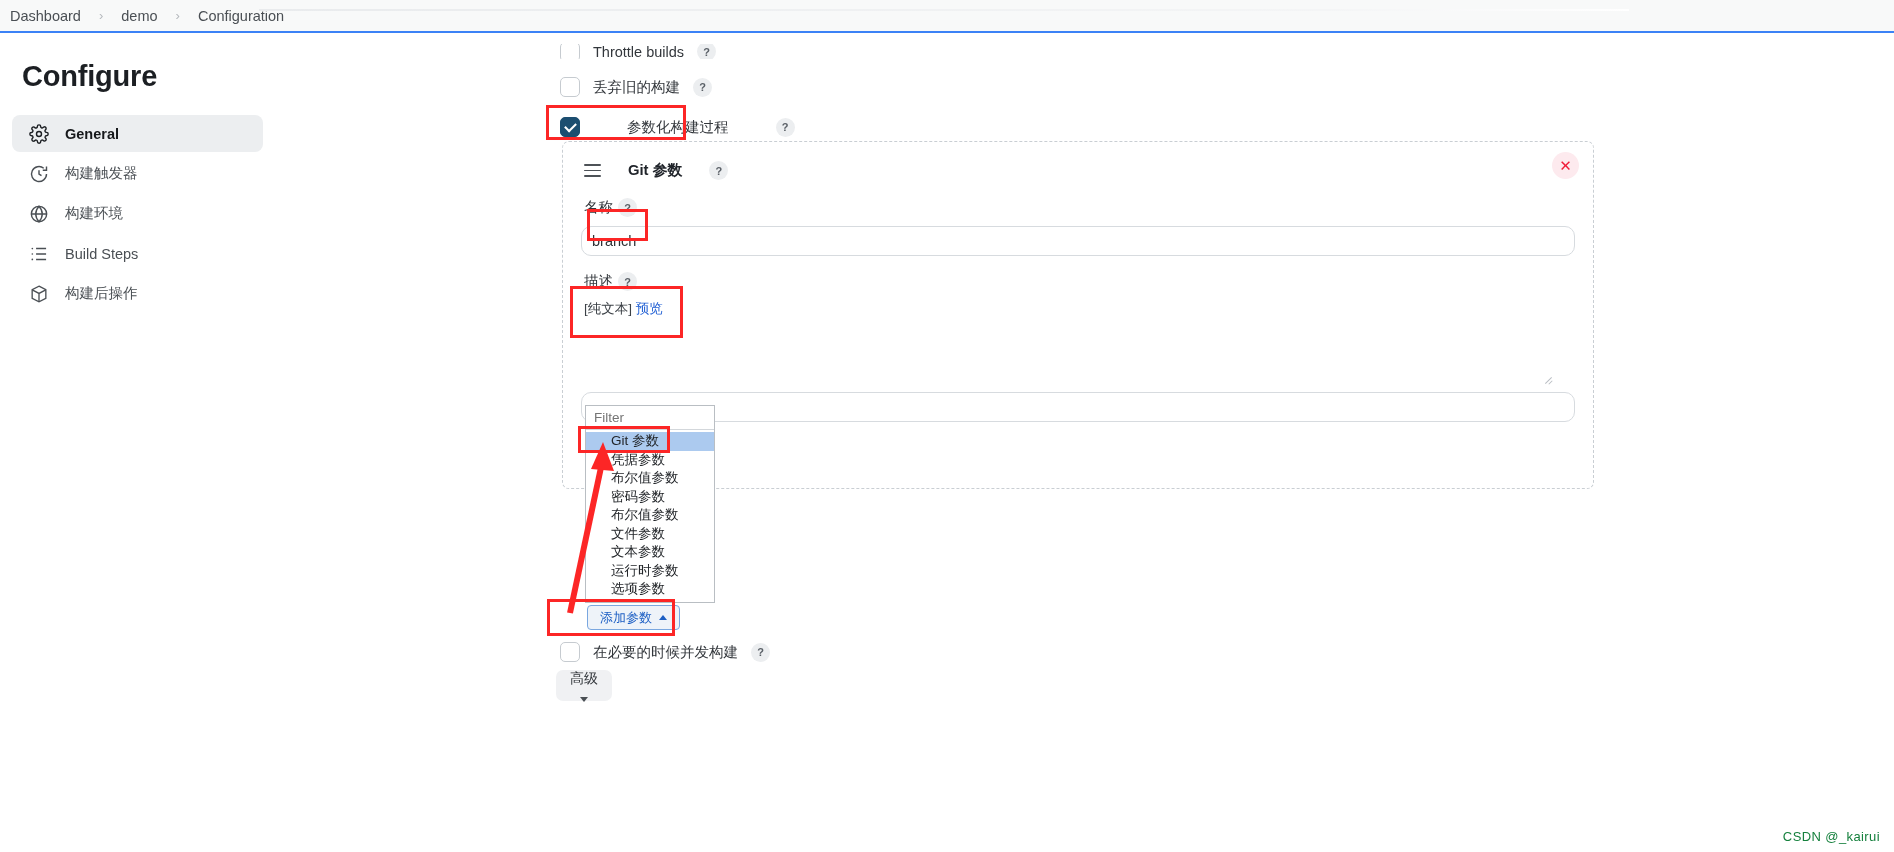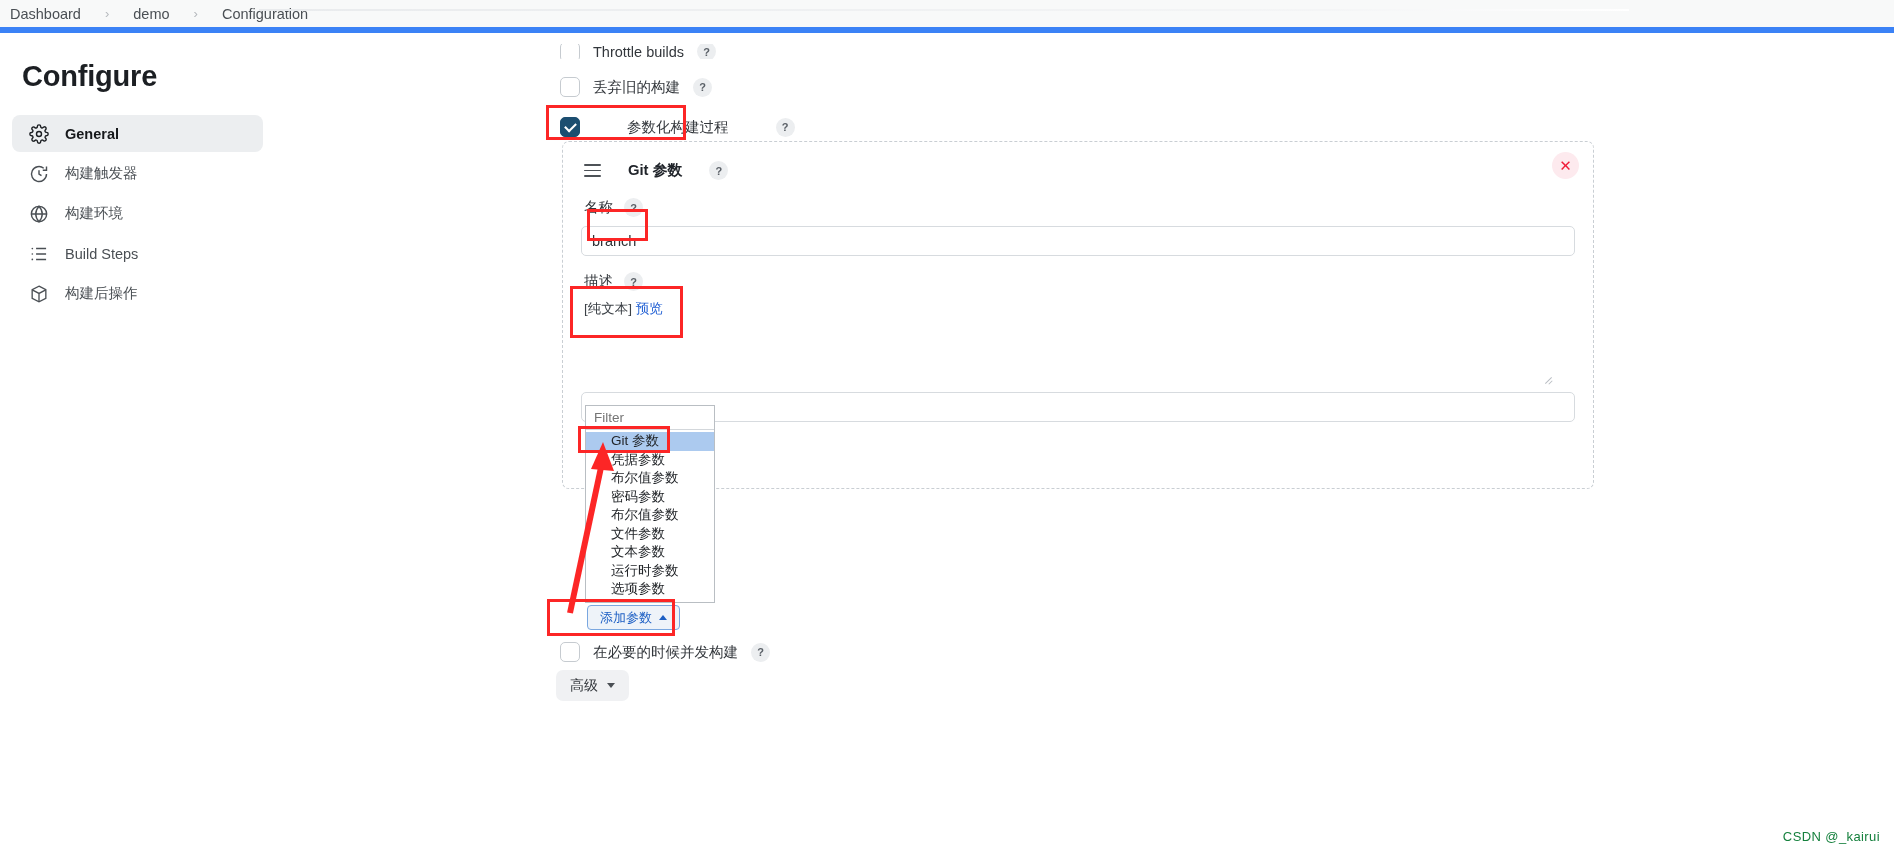--- a/index.html
+++ b/index.html
@@ -15,24 +15,24 @@
     position: relative;
   }
 
   
   .breadcrumb-bar {
     height: 33px;
     background: #f8f9f9;
     display: flex;
     align-items: center;
     padding-left: 10px;
-    gap: 24px;
+    gap: 18px;
     font-size: 14.5px;
     color: #4a4f54;
-    border-bottom: 6px solid #3b82f6;
+    border-bottom: 2px solid #3b82f6;
   }
   .crumb-sep { color: #b5b9bd; font-size: 13px; }
 
   
   .page {
     display: flex;
     align-items: flex-start;
     height: 819px;
   }
 
@@ -109,25 +109,25 @@
     border: 1px dashed #c9ced3;
     border-radius: 7px;
     background: #fff;
     padding: 14px 18px 20px 18px;
   }
   .param-header { display: flex; align-items: center; gap: 27px; margin: 5px 0 18px 3px; }
   .drag-handle { width: 17px; height: 13px; display: flex; flex-direction: column; justify-content: space-between; }
   .drag-handle span { display: block; height: 1.8px; background: #4d5257; border-radius: 2px; }
   .param-title { font-weight: bold; font-size: 14.8px; color: #20242a; }
 
-  .field-label { display: flex; align-items: center; gap: 11px; margin: 0 0 9px 3px; font-size: 14.5px; color: #32363b; }
+  .field-label { display: flex; align-items: center; gap: 5px; margin: 0 0 9px 3px; font-size: 14.5px; color: #32363b; }
 
   .text-input {
     width: 100%; height: 30px;
-    border: 1px solid #d7dbdf; border-radius: 5px;
+    border: 1px solid #d7dbdf; border-radius: 10px;
     padding: 4px 10px;
     font-family: inherit; font-size: 14.5px; color: #2f3337;
     background: #fff; outline: none;
   }
   .textarea {
     width: 100%; height: 84px;
     border: 1px solid #d7dbdf; border-radius: 5px;
     padding: 7px 10px;
     font-family: inherit; font-size: 14.5px; color: #2f3337;
     background: #fff; outline: none; resize: none;
@@ -176,21 +176,21 @@
   .caret-up { width: 0; height: 0; border-left: 4.5px solid transparent; border-right: 4.5px solid transparent; border-bottom: 5px solid #1d5fc4; }
   .caret-down-g { width: 0; height: 0; border-left: 4.5px solid transparent; border-right: 4.5px solid transparent; border-top: 5px solid #4a4f54; }
 
   
   .bottom-cb { position: absolute; left: 285px; top: 606px; }
   .adv-btn {
     position: absolute; left: 281px; top: 637px;
     height: 31px; padding: 0 14px;
     display: inline-flex; align-items: center; gap: 9px;
     background: #f0f1f3; border: 0; border-radius: 7px;
-    color: #32363b; font-size: 14px; font-family: inherit;
+    color: #32363b; font-size: 14px; font-family: inherit; flex-direction: column;
   }
   .footer-shade {
     position: absolute; left: 275px; bottom: 22px; width: 1370px; height: 2px;
     background: linear-gradient(to right,#e9ebed,#f4f5f6 78%,#ffffff);
   }
 
   
   .close-x {
     position: absolute; right: 14px; top: 10px;
     width: 27px; height: 27px; border-radius: 50%;

